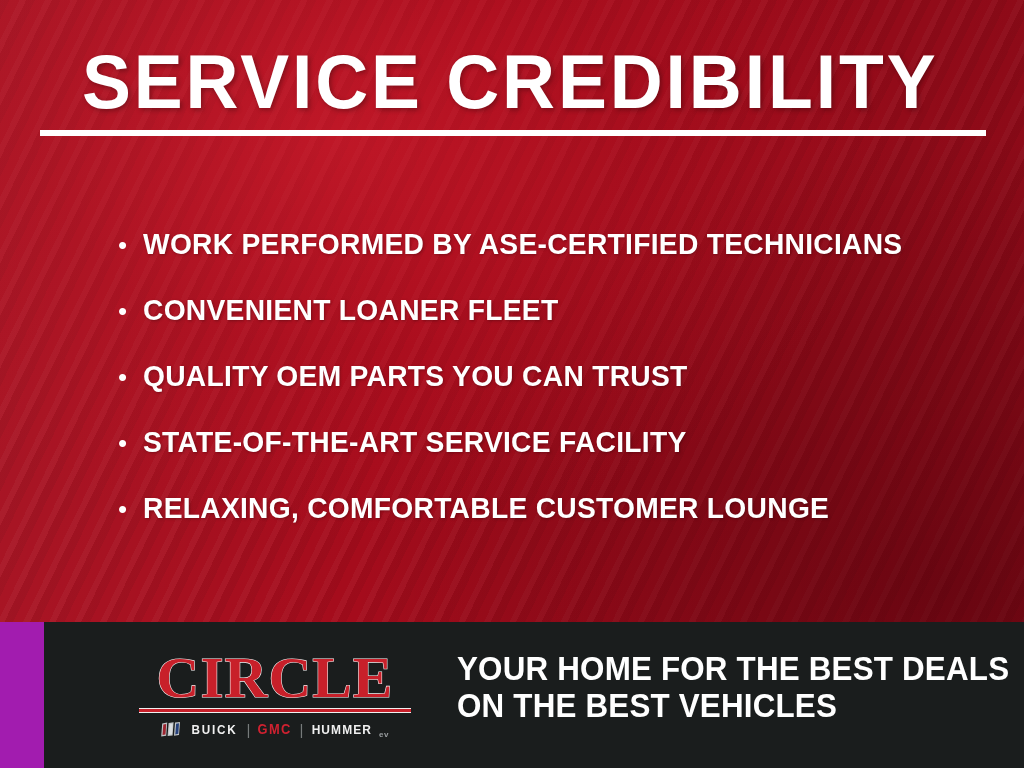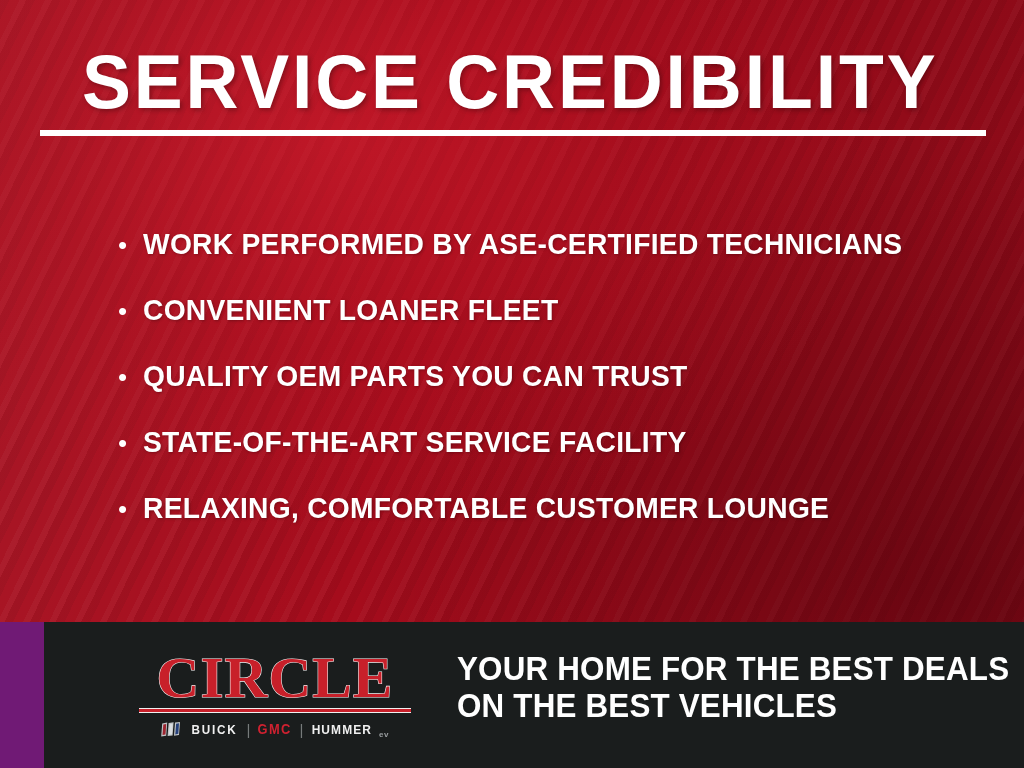--- a/index.html
+++ b/index.html
@@ -9,21 +9,21 @@
   }
   body {
     font-family: "Liberation Sans", sans-serif;
   }
 
   .slide {
     position: relative;
     width: 1024px;
     height: 768px;
     overflow: hidden;
-    background: #701a75;
+    background: #a21caf;
   }
 
   
   .body-area {
     position: absolute;
     left: 0;
     top: 0;
     width: 1024px;
     height: 622px;
     overflow: hidden;

